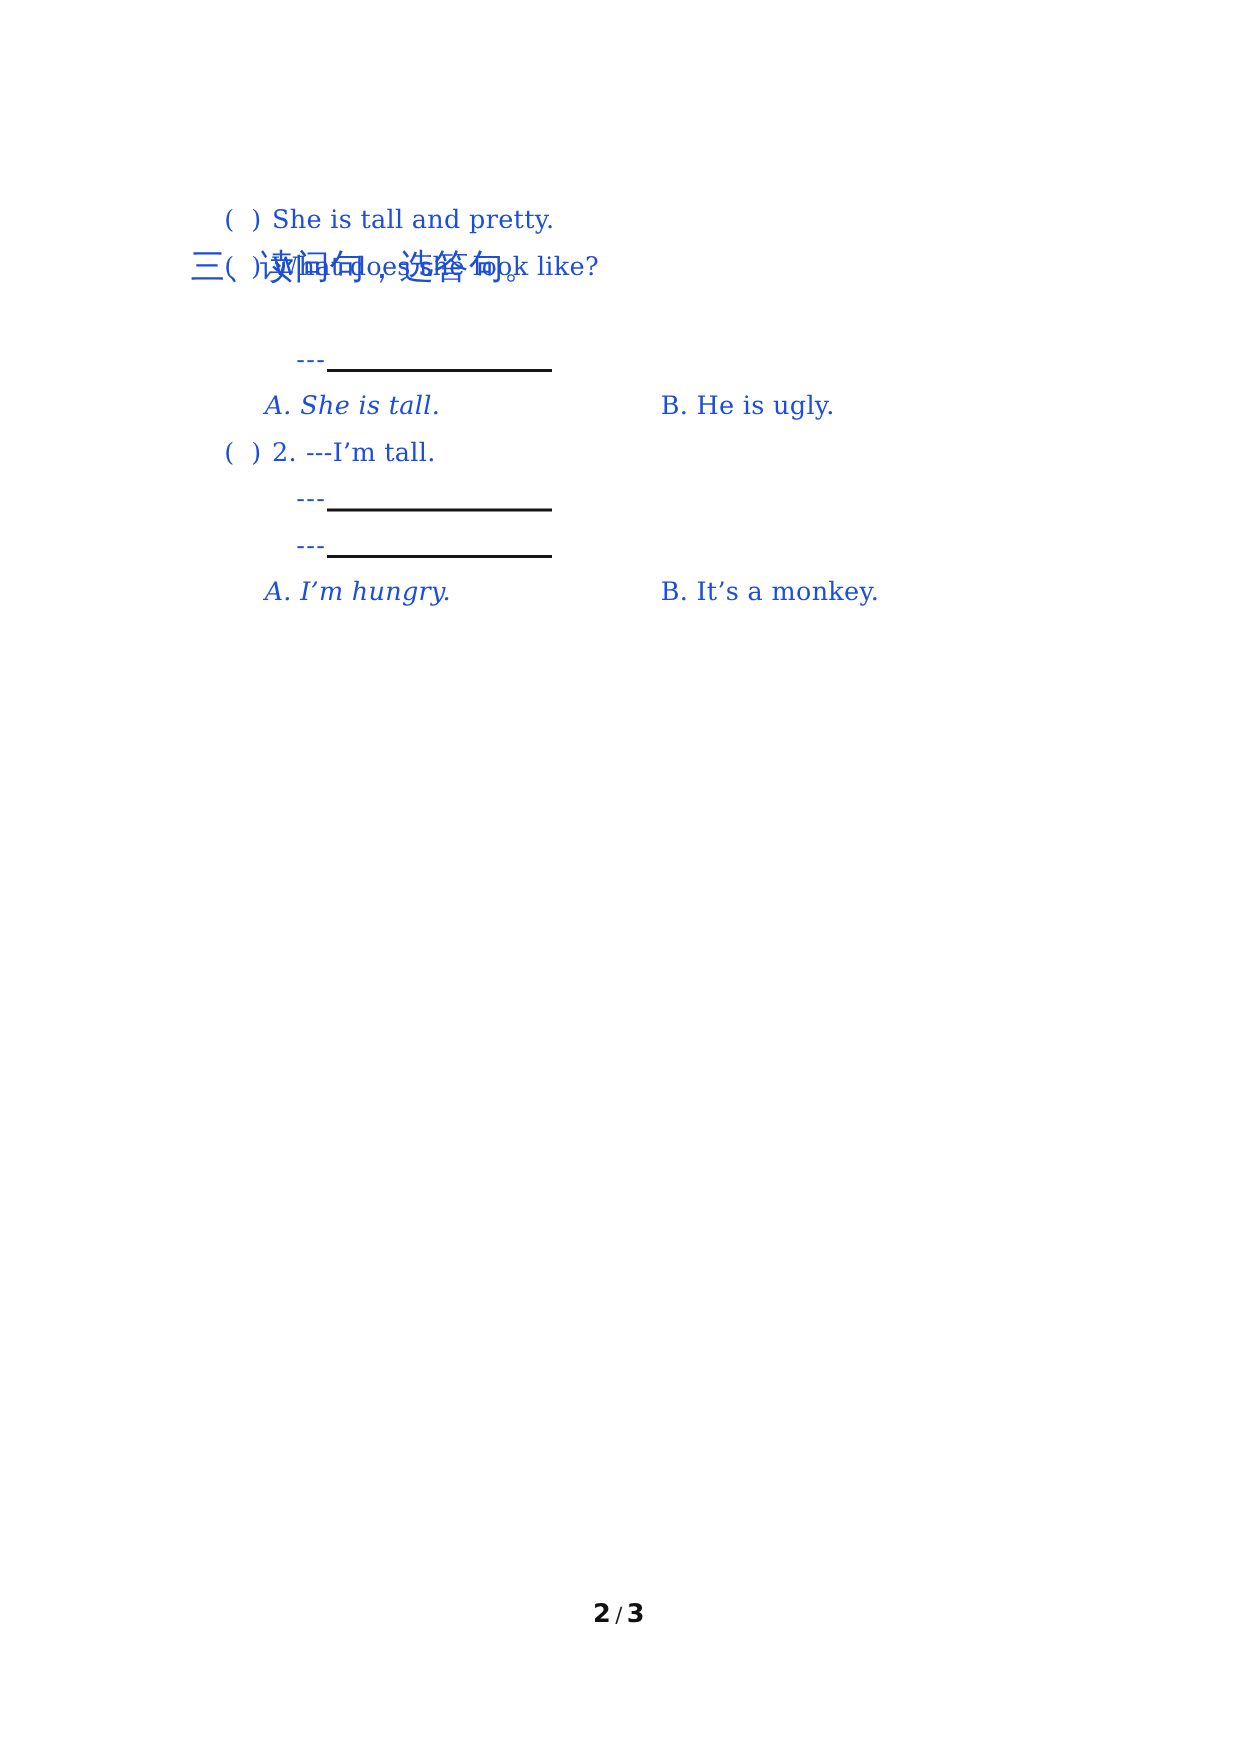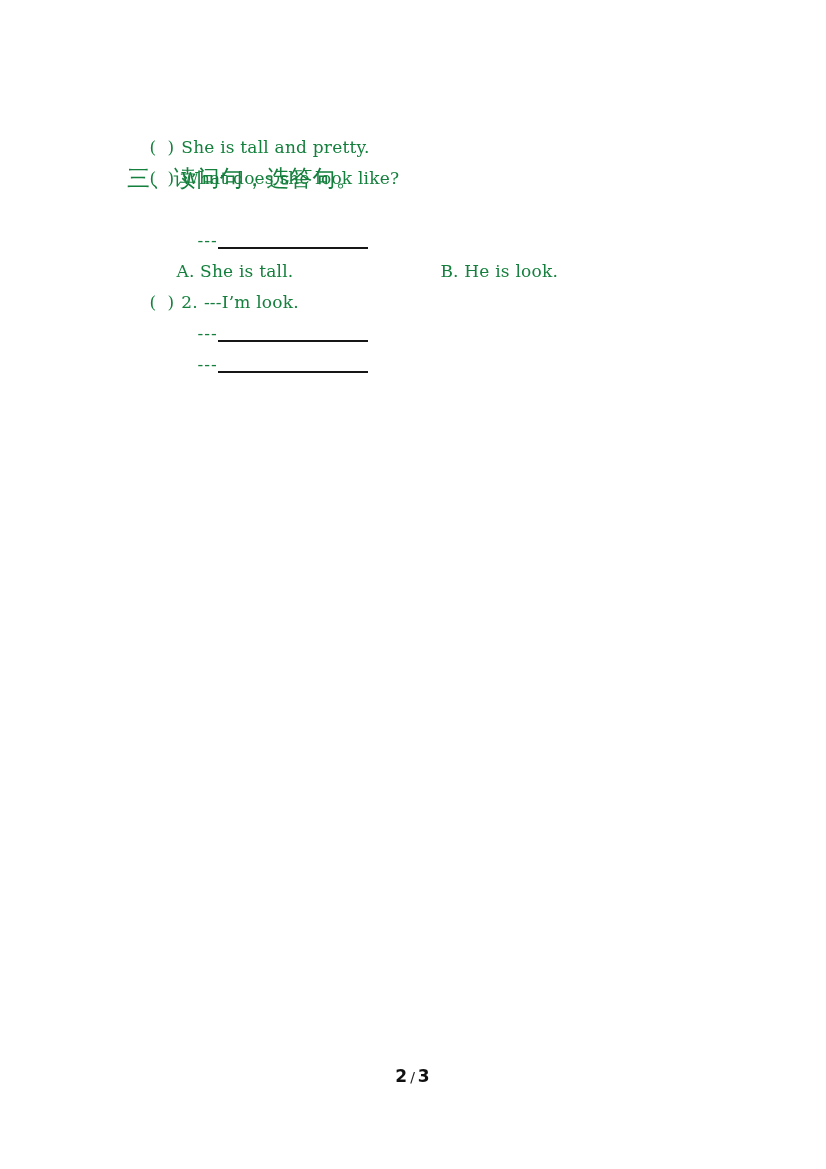--- a/index.html
+++ b/index.html
@@ -14,21 +14,21 @@
     overflow: hidden;
     font-family: "DejaVu Serif", serif;
   }
   .content {
     position: absolute;
     left: 127px;
     top: 101px;
     width: 650px;
     font-size: 17px;
     line-height: 31px;
-    color: #15803d;
+    color: #1d4ed8;
     letter-spacing: 0.2px;
   }
   .line {
     height: 31px;
     white-space: pre;
   }
   .bracket {
     white-space: pre;
     margin-right: 7px;
   }
@@ -51,20 +51,21 @@
     border-bottom: 2px solid #161616;
     transform: translateY(3px);
   }
   .opt-row {
     padding-left: 27px;
   }
   .opt-a {
     display: inline-block;
     width: 264px;
     white-space: pre;
+    font-style: italic;
   }
   .opt-b {
     white-space: pre;
   }
   .footer {
     position: absolute;
     left: 0;
     top: 1066px;
     width: 826px;
     text-align: center;
@@ -92,31 +93,34 @@
   <div class="line">
     <span class="bracket">(  )</span><span>What does she look like?</span>
   </div>
 
   <div class="line heading">三、读问句，选答句。</div>
 
   <div class="line blank-row">
     <span class="dashes">---</span><span class="blank-underline"></span>
   </div>
   <div class="line opt-row">
-    <span class="opt-a">A. She is tall.</span><span class="opt-b">B. He is look.</span>
+    <span class="opt-a">A. She is tall.</span><span class="opt-b">B. He is ugly.</span>
   </div>
 
   <div class="line">
-    <span class="bracket">(  )</span><span class="qnum">2.</span><span>---I’m look.</span>
+    <span class="bracket">(  )</span><span class="qnum">2.</span><span>---I’m tall.</span>
   </div>
   <div class="line blank-row">
     <span class="dashes">---</span><span class="blank-underline"></span>
   </div>
 
   <div class="line blank-row">
     <span class="dashes">---</span><span class="blank-underline"></span>
+  </div>
+  <div class="line opt-row">
+    <span class="opt-a">A. I’m hungry.</span><span class="opt-b">B. It’s a monkey.</span>
   </div>
 
 </div>
 
 <div class="footer">
   <span>2</span><span class="sep">/</span><span>3</span>
 </div>
 
 </body></html>

